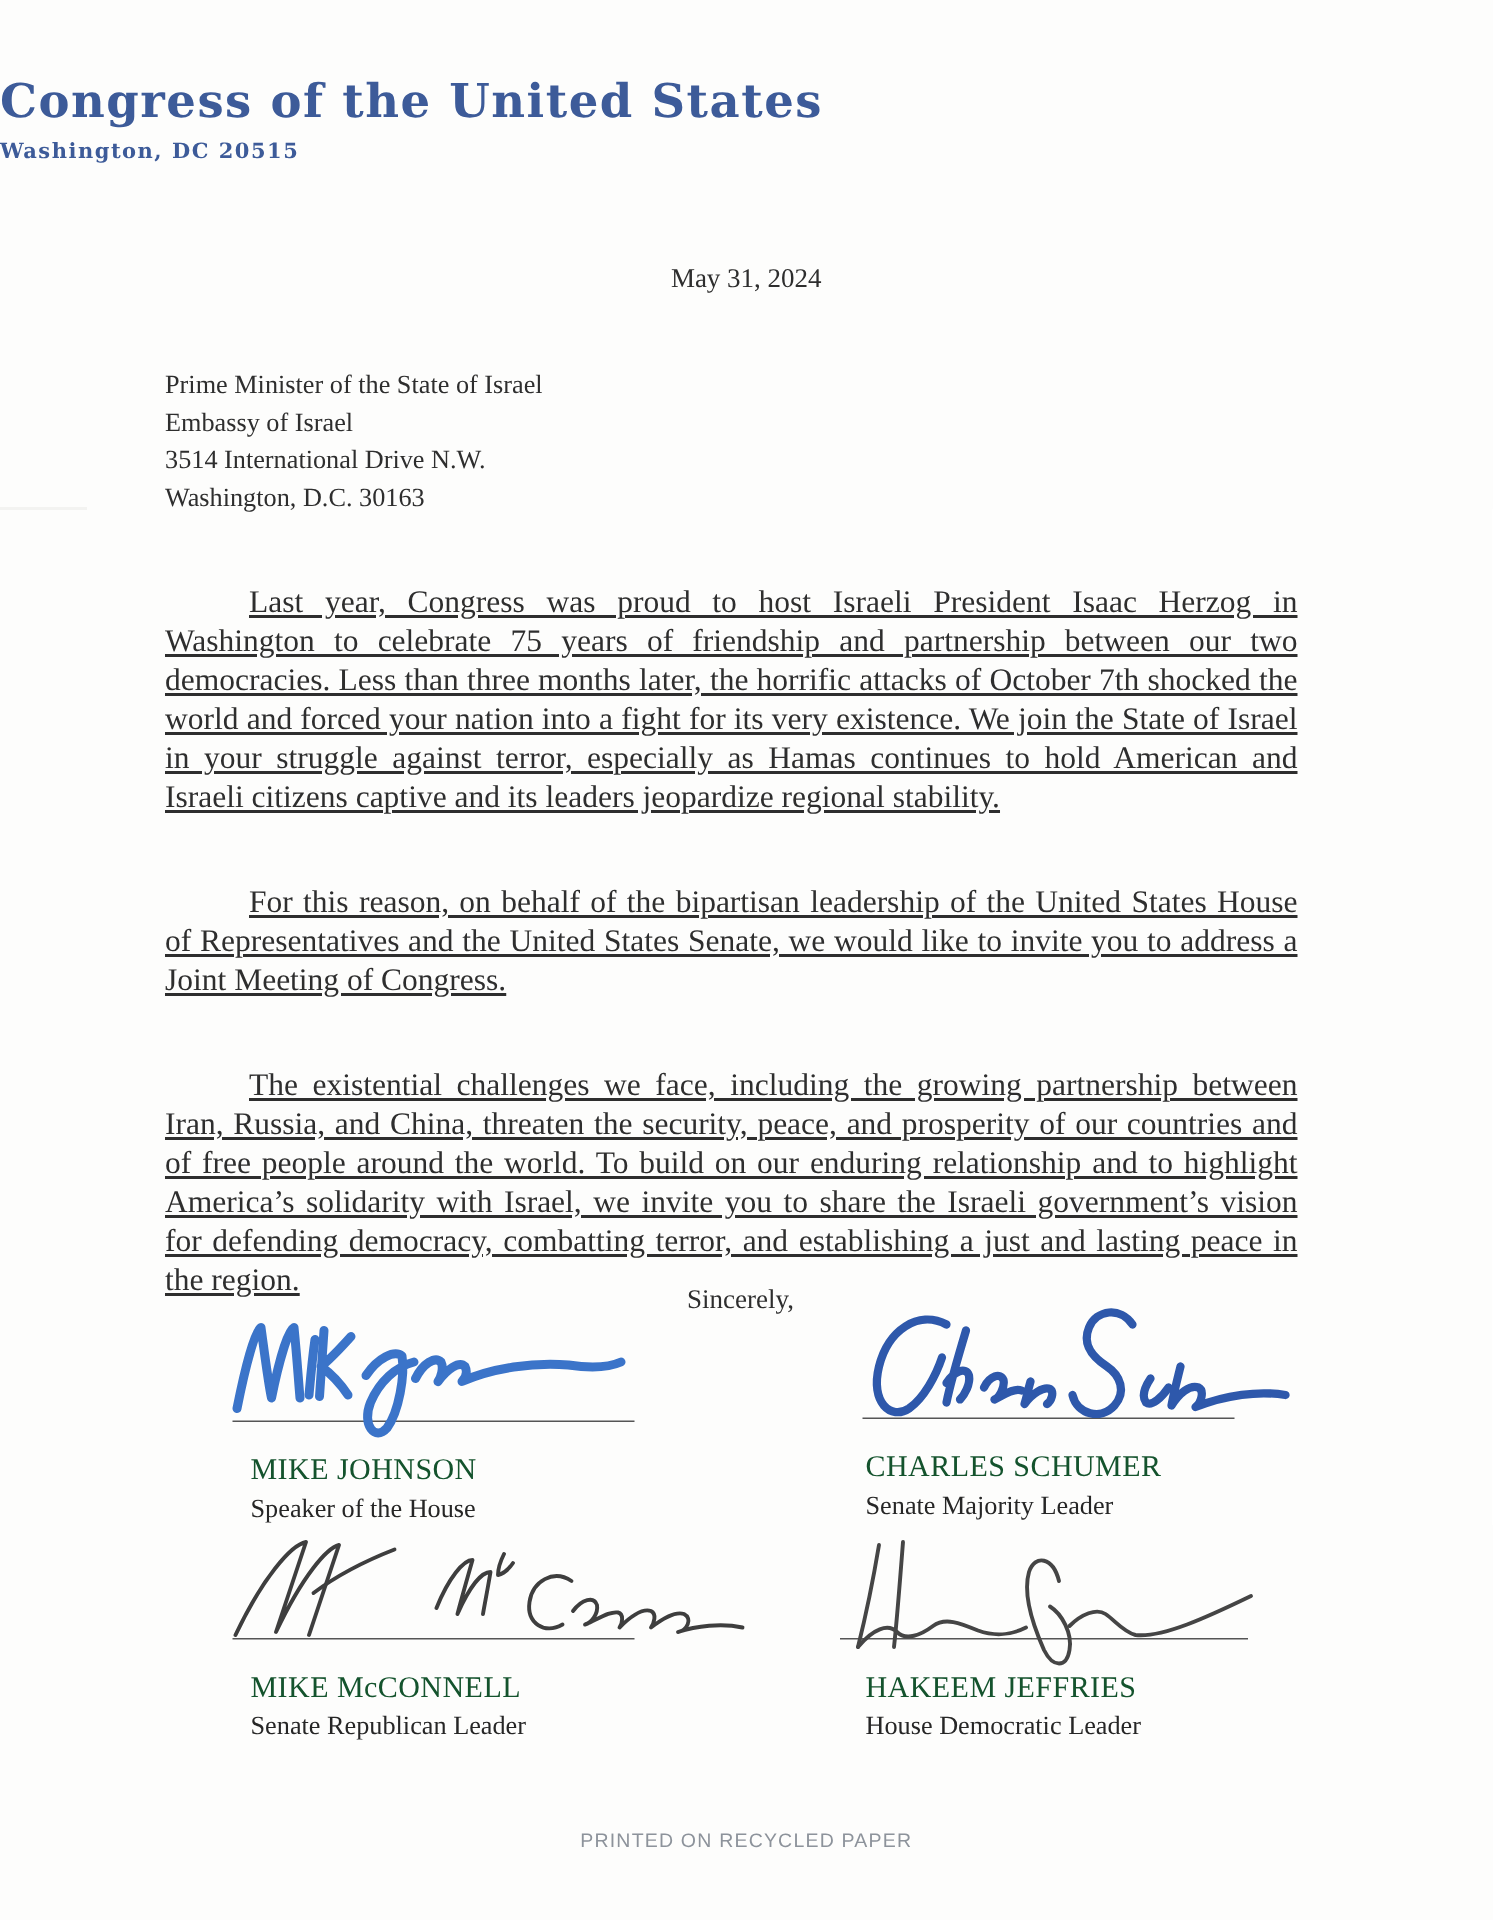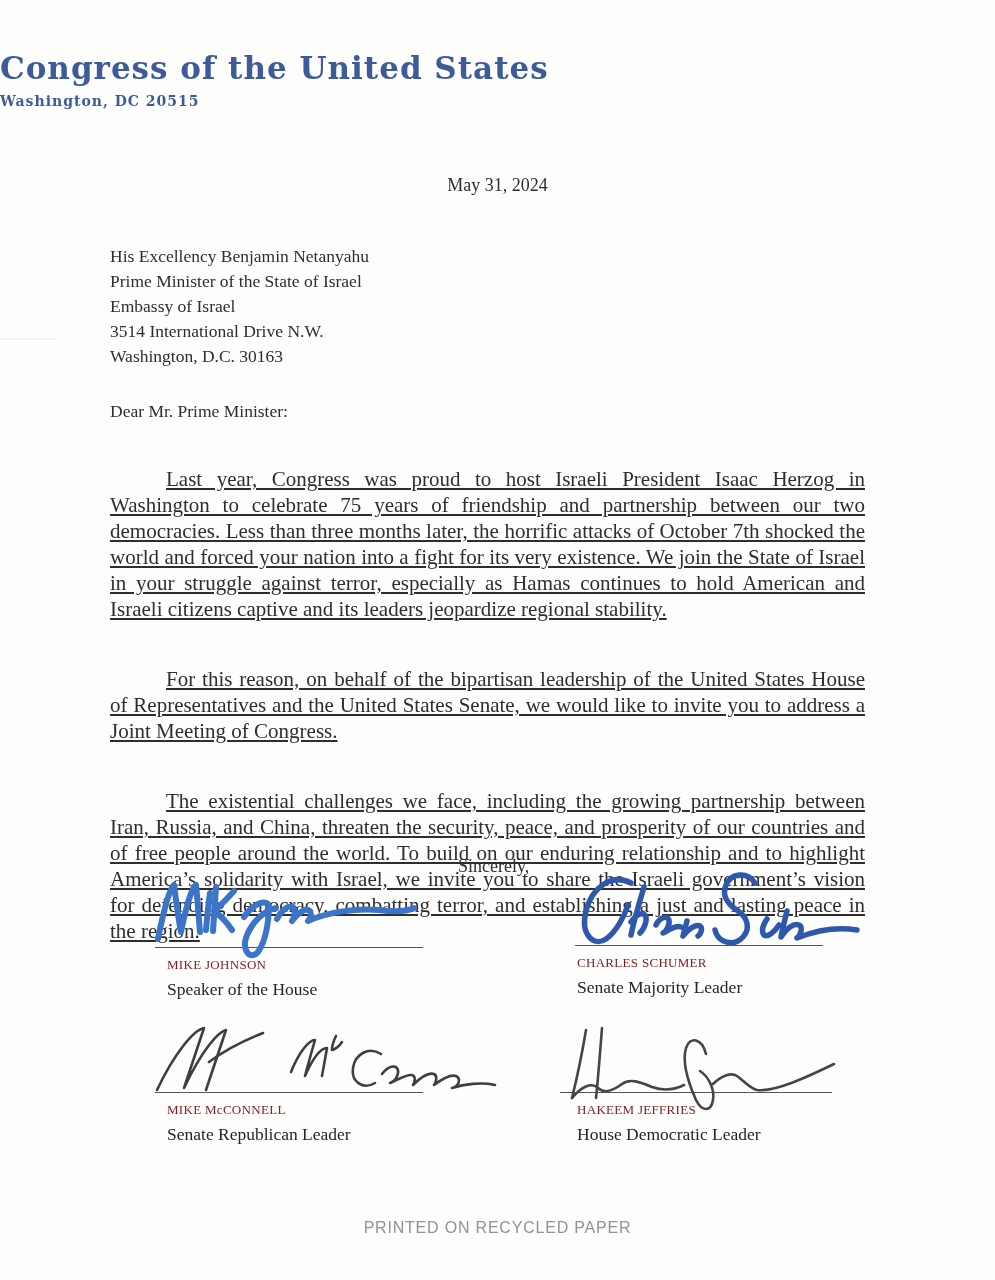--- a/index.html
+++ b/index.html
@@ -30,56 +30,54 @@
     margin-top:44px; font-size:21px; line-height:26px;
     text-align:justify; text-indent:56px;text-decoration:underline;
   }
   .closing { position:absolute; left:458px; top:856px; font-size:18px; }
 
   .signer { position:absolute; }
   .sig-wrap { position:relative; }
   .sig-svg { position:absolute; pointer-events:none; }
   .sig-svg path { fill:none; stroke-linecap:round; stroke-linejoin:round; }
   .sig-line { border-top:1.5px solid #555; height:0; }
-  .sig-name { font-size:13px; line-height:25px; margin-top:4px; color:#7f1d1d; letter-spacing:0.3px; }
+  .sig-name { font-size:20px; line-height:25px; margin-top:20px; color:#14532d; letter-spacing:0.3px; }
   .sig-title { font-size:17.5px; line-height:25px; color:#262626; }
 
   .footer {
     position:absolute; top:1219px; left:0; right:0;
     text-align:center;
     font-family:"Liberation Sans", sans-serif;
-    font-size:16px; letter-spacing:0.8px;
+    font-size:13px; letter-spacing:0.8px;
     color:#8d939b;
   }
   .artifact {
     position:absolute; background:#f3f3f1; height:2px;
   }
 </style>
 </head>
 <body>
 
 <div class="page">
 
   <div class="letterhead">
     <div class="lh1">Congress of the United States</div>
     <div class="lh2">Washington, DC 20515</div>
   </div>
 
   <div class="date-line">May 31, 2024</div>
 
   <div class="content">
     <div class="recipient">
-      <div>His Excellency Benjamin Netanyahu</div>
       <div>Prime Minister of the State of Israel</div>
       <div>Embassy of Israel</div>
       <div>3514 International Drive N.W.</div>
       <div>Washington, D.C. 30163</div>
     </div>
 
-    <div class="salutation">Dear Mr. Prime Minister:</div>
 
     <div class="para">Last year, Congress was proud to host Israeli President Isaac Herzog in Washington to celebrate 75 years of friendship and partnership between our two democracies. Less than three months later, the horrific attacks of October 7th shocked the world and forced your nation into a fight for its very existence. We join the State of Israel in your struggle against terror, especially as Hamas continues to hold American and Israeli citizens captive and its leaders jeopardize regional stability.</div>
     <div class="para">For this reason, on behalf of the bipartisan leadership of the United States House of Representatives and the United States Senate, we would like to invite you to address a Joint Meeting of Congress.</div>
     <div class="para">The existential challenges we face, including the growing partnership between Iran, Russia, and China, threaten the security, peace, and prosperity of our countries and of free people around the world. To build on our enduring relationship and to highlight America’s solidarity with Israel, we invite you to share the Israeli government’s vision for defending democracy, combatting terror, and establishing a just and lasting peace in the region.</div>
   </div>
 
   <div class="closing">Sincerely,</div>
 
   <div class="signer" style="left:155px; top:880px; width:270px;">
     <div class="sig-wrap" style="height:67px;">

